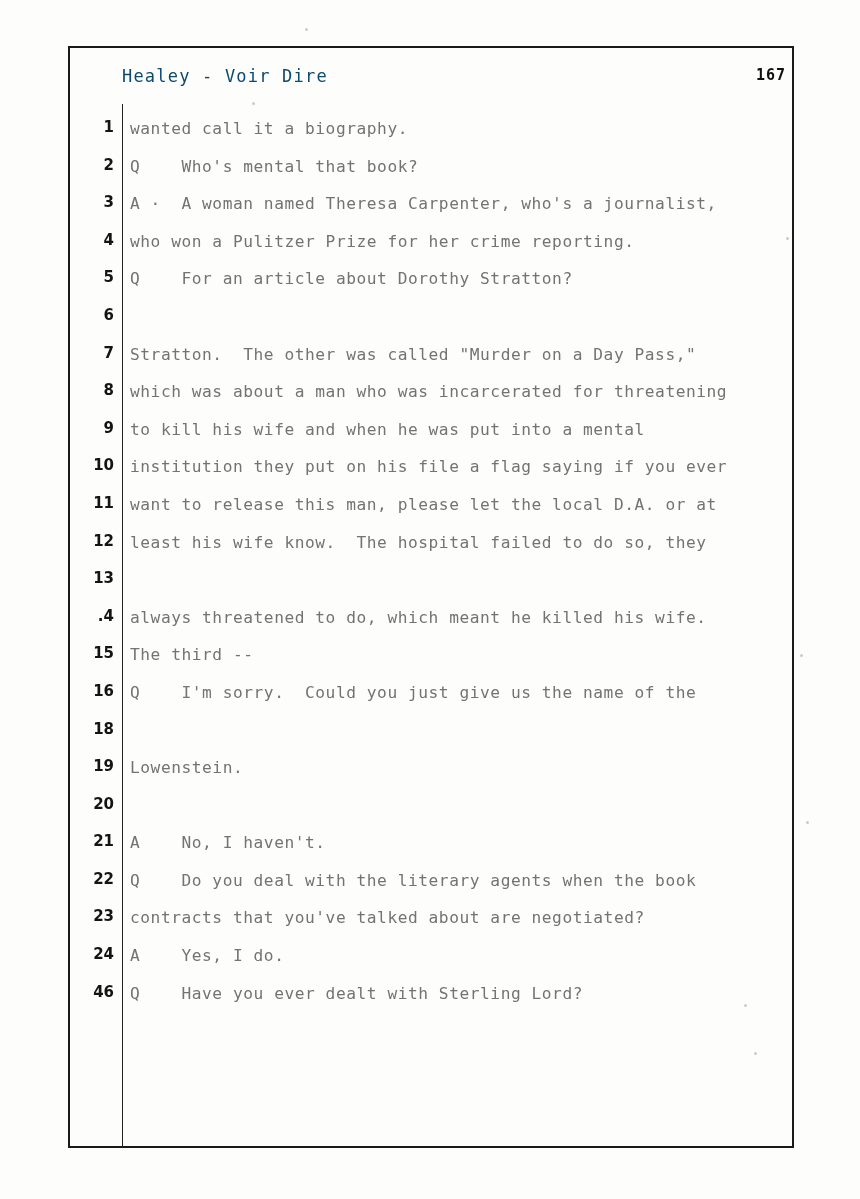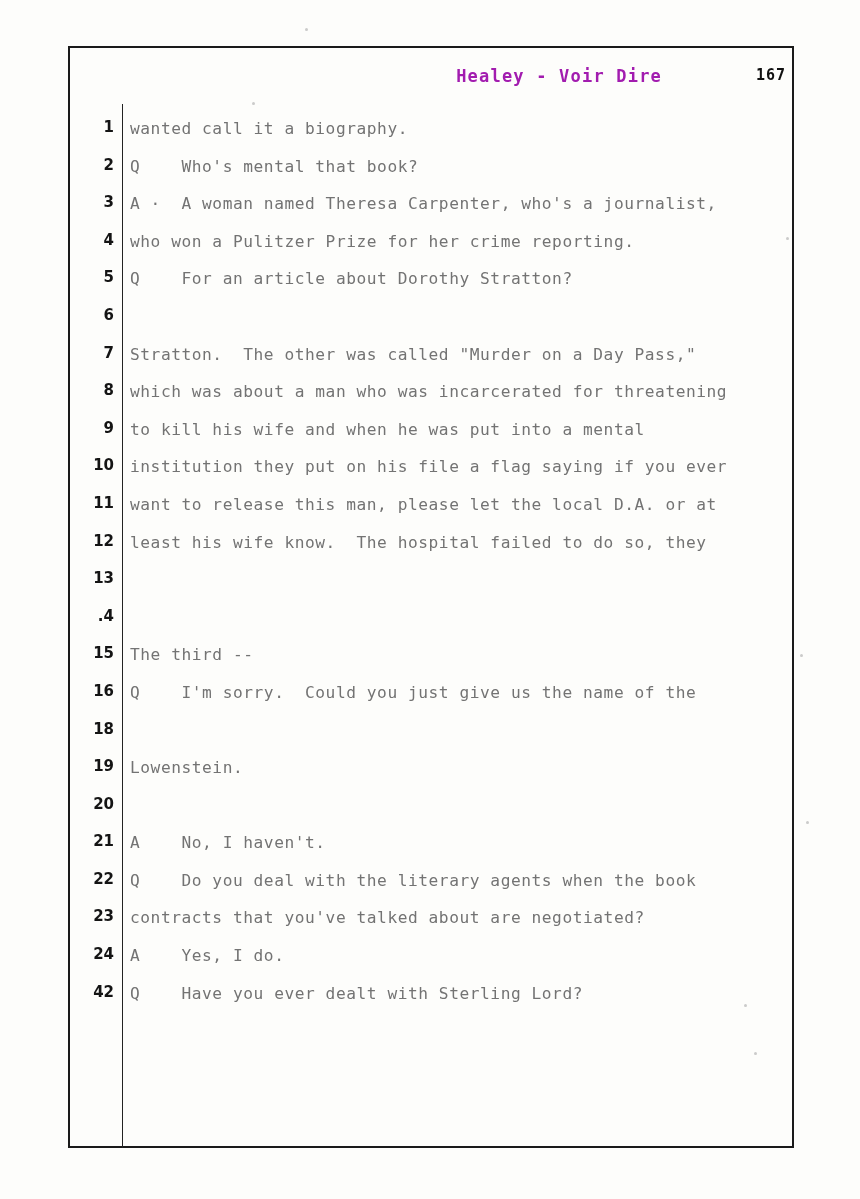--- a/index.html
+++ b/index.html
@@ -46,25 +46,25 @@
     left: 122px;
     top: 66px;
     width: 670px;
     height: 32px;
   }
   .header-title {
     position: absolute;
     left: 0;
     top: 0;
     width: 540px;
-    text-align: right;
+    text-align: left;
     font-size: 17px;
-    font-weight: bold;
+    font-weight: normal;
     letter-spacing: 1.2px;
-    color: #a21caf;
+    color: #0c4a6e;
   }
   .header-page {
     position: absolute;
     right: 6px;
     top: 0;
     font-size: 15px;
     font-weight: bold;
     letter-spacing: 1px;
     color: #111;
     text-align: right;
@@ -170,20 +170,21 @@
       </div>
       <div class="line">
         <div class="line-no">12</div>
         <div class="line-text">least his wife know.  The hospital failed to do so, they</div>
       </div>
       <div class="line">
         <div class="line-no">13</div>
       </div>
       <div class="line">
         <div class="line-no">.4</div>
+        <div class="line-text">always threatened to do, which meant he killed his wife.</div>
       </div>
       <div class="line">
         <div class="line-no">15</div>
         <div class="line-text">The third --</div>
       </div>
       <div class="line">
         <div class="line-no">16</div>
         <div class="line-text">Q    I'm sorry.  Could you just give us the name of the</div>
       </div>
       <div class="line">
@@ -206,21 +207,21 @@
       </div>
       <div class="line">
         <div class="line-no">23</div>
         <div class="line-text">contracts that you've talked about are negotiated?</div>
       </div>
       <div class="line">
         <div class="line-no">24</div>
         <div class="line-text">A    Yes, I do.</div>
       </div>
       <div class="line">
-        <div class="line-no">42</div>
+        <div class="line-no">46</div>
         <div class="line-text">Q    Have you ever dealt with Sterling Lord?</div>
       </div>
     </div>
 
   <div class="speck" style="left:305px; top:28px; width:3px; height:3px;"></div>
   <div class="speck" style="left:252px; top:102px; width:3px; height:3px;"></div>
   <div class="speck" style="left:786px; top:237px; width:3px; height:3px;"></div>
   <div class="speck" style="left:800px; top:654px; width:3px; height:3px;"></div>
   <div class="speck" style="left:806px; top:821px; width:3px; height:3px;"></div>
   <div class="speck" style="left:744px; top:1004px; width:3px; height:3px;"></div>

